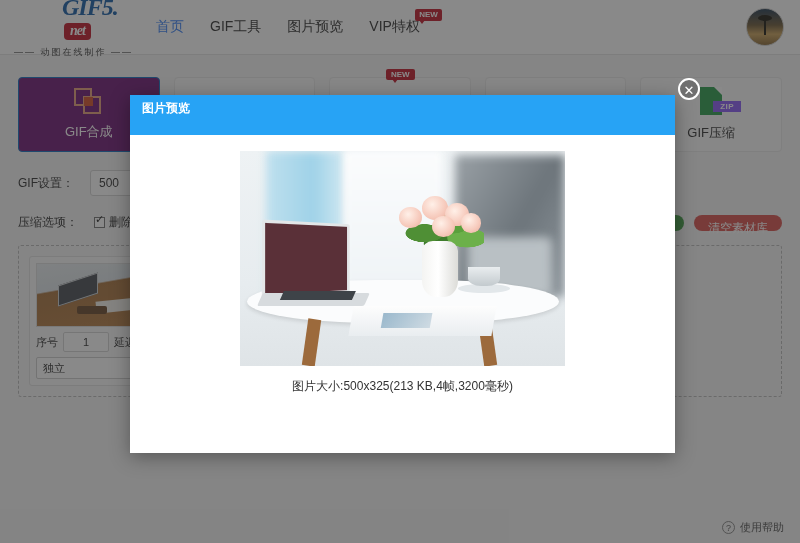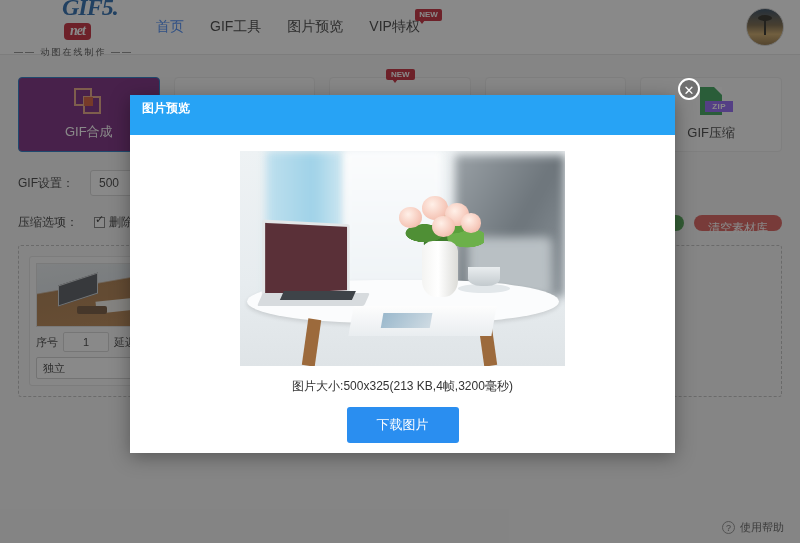--- a/index.html
+++ b/index.html
@@ -133,21 +133,21 @@
   .ico-zip .sheet {
     position: absolute; left: 3px; top: 0;
     width: 22px; height: 28px; background: #2e9e4f;
   }
   .ico-zip .fold {
     position: absolute; right: 3px; top: 0;
     border-top: 8px solid #fff;
     border-left: 8px solid transparent;
   }
   .ico-zip .tag {
-    position: absolute; left: 8px; top: 14px;
+    position: absolute; left: 16px; top: 14px;
     width: 28px; height: 11px; background: #8b5cf6;
     color: #fff; font-size: 8px; font-weight: bold;
     text-align: center; line-height: 11px; letter-spacing: .5px;
   }
 
   
   .srow {
     display: flex; align-items: center;
     padding: 0 18px; margin-top: 18px;
     font-size: 12px; color: #333;
@@ -608,15 +608,14 @@
       <span class="rose" style="left:68%;top:29%;width:6%;height:9%;"></span>
       <span class="pv-vase"></span>
       <span class="pv-laptop-screen"></span>
       <span class="pv-laptop-base"></span>
       <span class="pv-keys"></span>
       <span class="pv-mag"></span>
       <span class="pv-saucer"></span>
       <span class="pv-cup"></span>
     </div>
     <div class="modal-info">图片大小:500x325(213 KB,4帧,3200毫秒)</div>
-    <button class="btn-download">下载图片</button>
   </div>
 </div>
 
 </body></html>

